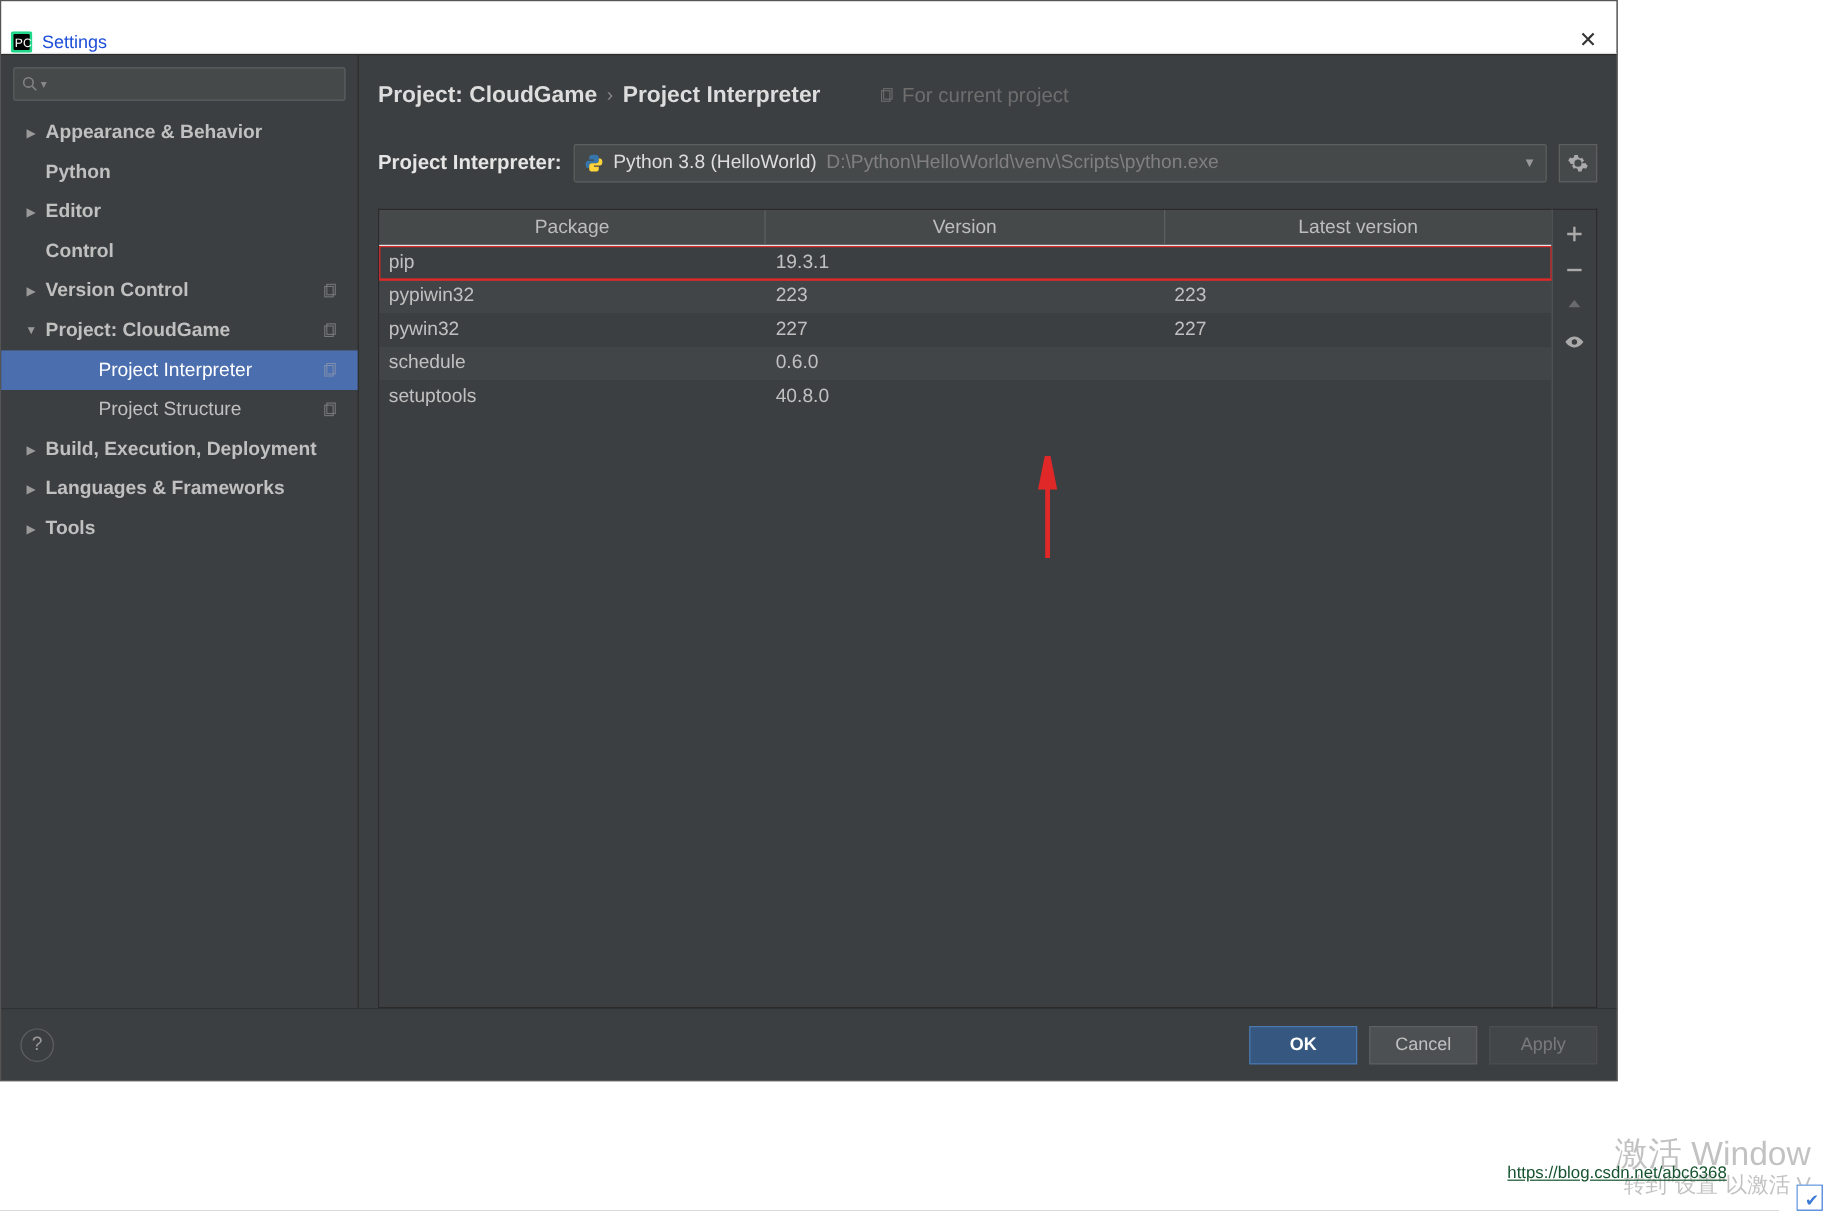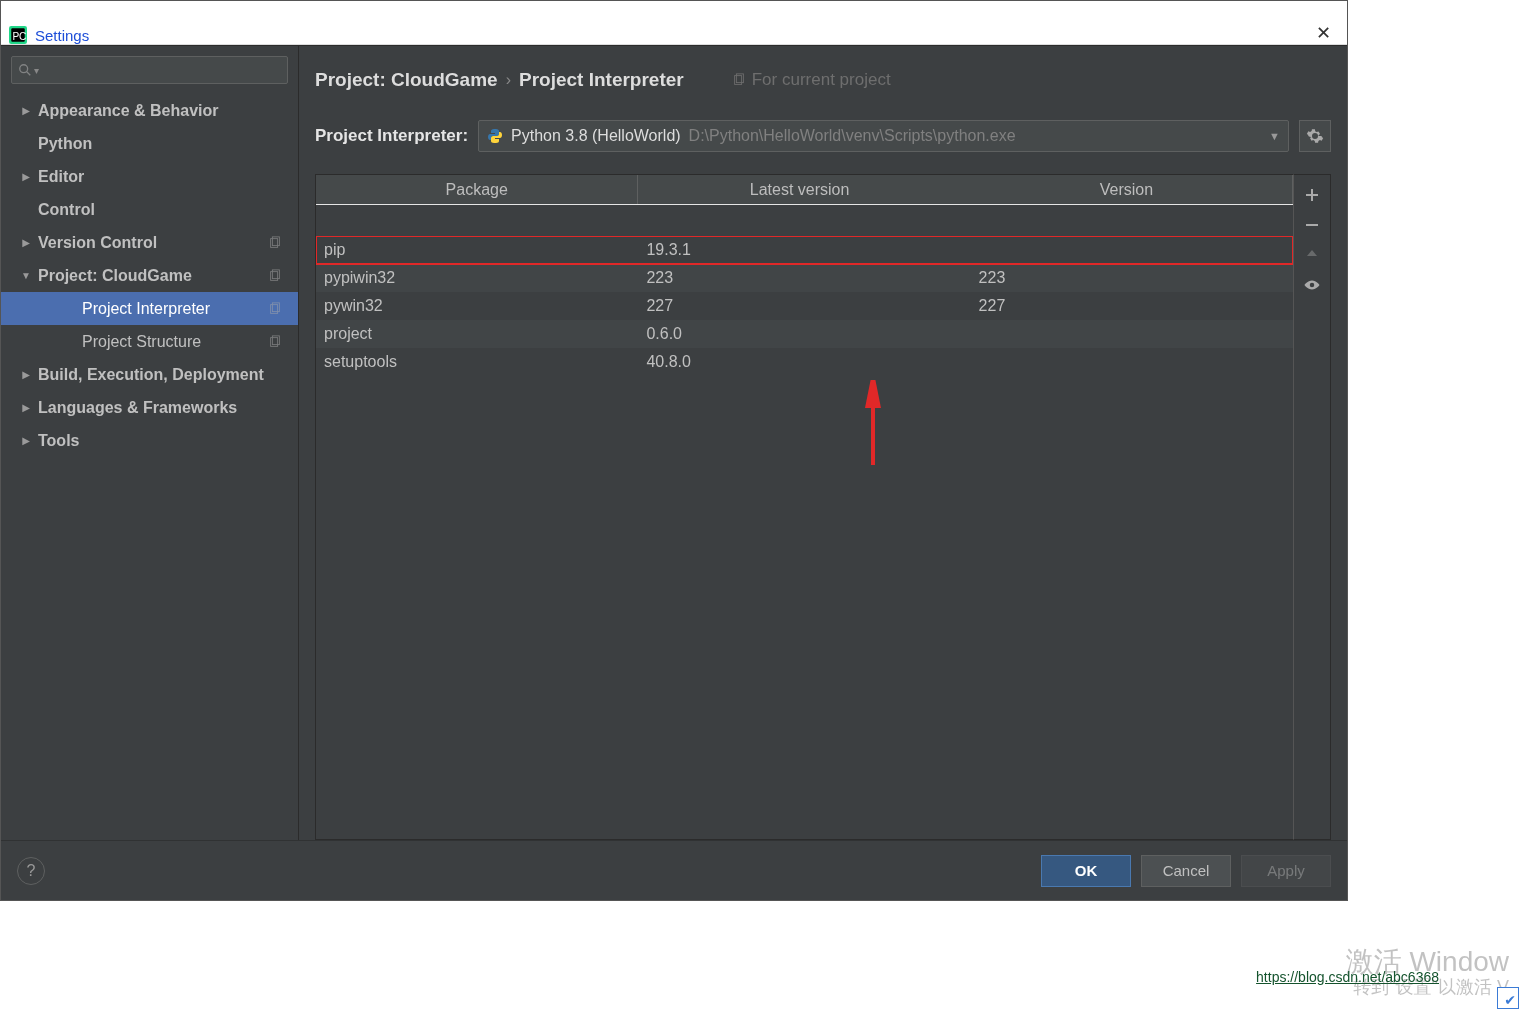--- a/index.html
+++ b/index.html
@@ -148,21 +148,21 @@
   border-bottom:1px solid #e5e5e5;
 }
 .pkg-head .col {
   border-right:1px solid #5e6060;
   display:flex; align-items:center; justify-content:center;
   color:#bdbdbd; font-size:16px;
 }
 .col.pkg { width:33%; }
 .col.ver { width:34%; }
 .col.lat { width:33%; border-right:none;}
-.pkg-body { flex:1; overflow:auto; background:#3c3f41;margin-top:31px; }
+.pkg-body { flex:1; overflow:auto; background:#3c3f41; }
 .pkg-row {
   display:flex;
   height:28px;
   align-items:center;
   font-size:16px;
 }
 .pkg-row:nth-child(odd){ background:#3c3f41; }
 .pkg-row:nth-child(even){ background:#414547; }
 .pkg-row .c { padding-left:8px; }
 .pkg-row .c.pkg { width:33%; color:#c0c0c0;}
@@ -370,41 +370,41 @@
               <path fill="#aaa" d="M12 8a4 4 0 100 8 4 4 0 000-8zm9 4a7 7 0 01-.1 1.2l2 1.6-2 3.4-2.4-.8a7 7 0 01-2 1.2l-.4 2.5h-4l-.4-2.5a7 7 0 01-2-1.2l-2.4.8-2-3.4 2-1.6A7 7 0 013 12a7 7 0 01.1-1.2l-2-1.6 2-3.4 2.4.8a7 7 0 012-1.2L7.9 3h4l.4 2.5a7 7 0 012 1.2l2.4-.8 2 3.4-2 1.6c.1.4.1.8.1 1.1z"></path>
             </svg>
         </div>
       </div>
 
       <div class="pkg-area-wrap">
         <div class="pkg-area">
           <div class="pkg-table">
             <div class="pkg-head">
               <div class="col pkg">Package</div>
+              <div class="col ver">Version</div>
               <div class="col lat">Latest version</div>
-              <div class="col ver">Version</div>
             </div>
             <div class="pkg-body" id="pkg-body">
                 <div class="pkg-row highlight">
                   <div class="c pkg">pip</div>
                   <div class="c ver">19.3.1</div>
                   <div class="c lat"></div>
                 </div>
                 <div class="pkg-row">
                   <div class="c pkg">pypiwin32</div>
                   <div class="c ver">223</div>
                   <div class="c lat">223</div>
                 </div>
                 <div class="pkg-row">
                   <div class="c pkg">pywin32</div>
                   <div class="c ver">227</div>
                   <div class="c lat">227</div>
                 </div>
                 <div class="pkg-row">
-                  <div class="c pkg">project</div>
+                  <div class="c pkg">schedule</div>
                   <div class="c ver">0.6.0</div>
                   <div class="c lat"></div>
                 </div>
                 <div class="pkg-row">
                   <div class="c pkg">setuptools</div>
                   <div class="c ver">40.8.0</div>
                   <div class="c lat"></div>
                 </div>
               </div>
           </div>

